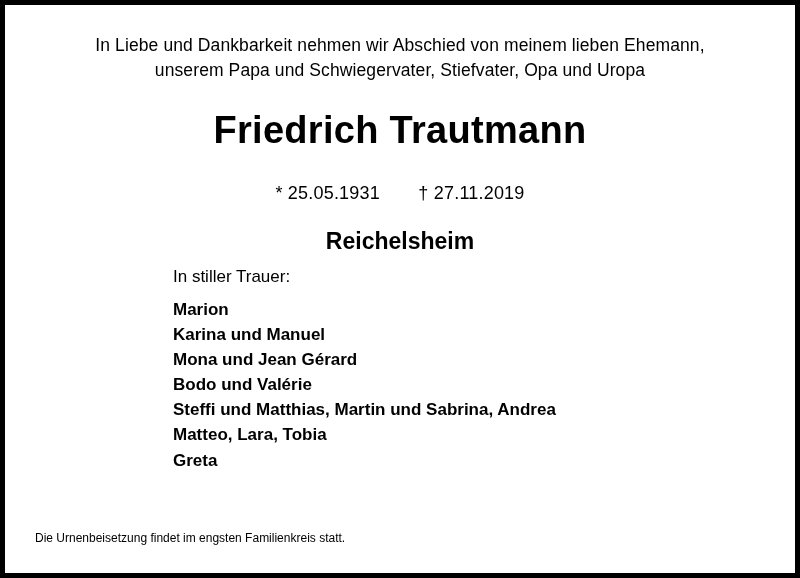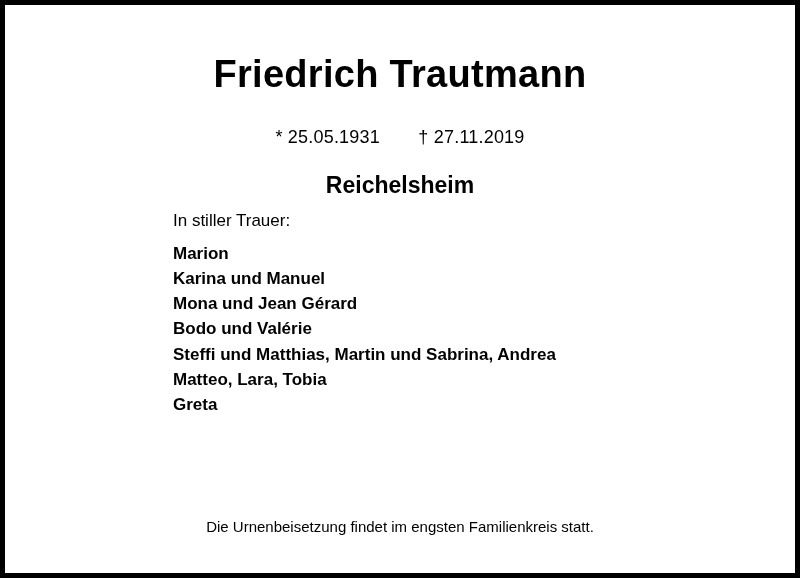--- a/index.html
+++ b/index.html
@@ -69,36 +69,40 @@
     font-weight: normal;
     margin-bottom: 10px;
   }
   .mourner {
     font-size: 17px;
     font-weight: bold;
     line-height: 1.48;
     white-space: nowrap;
   }
   .closing {
-    text-align: center;
-    font-size: 15px;
+    text-align: left;
+    font-size: 12px;
     line-height: 1.42;
     margin-top: auto;
-    margin-bottom: 22px;
+    margin-bottom: 12px;
   }
   .closing-line {
     display: block;
     white-space: nowrap;
   }
 </style>
 </head>
 <body>
 
 <div class="obituary">
 
+  <div class="intro">
+    <span class="intro-line">In Liebe und Dankbarkeit nehmen wir Abschied von meinem lieben Ehemann,</span>
+    <span class="intro-line">unserem Papa und Schwiegervater, Stiefvater, Opa und Uropa</span>
+  </div>
 
   <div class="name">Friedrich Trautmann</div>
 
   <div class="dates">
     <span>* 25.05.1931</span>
     <span class="gap"></span>
     <span>† 27.11.2019</span>
   </div>
 
   <div class="place">Reichelsheim</div>

